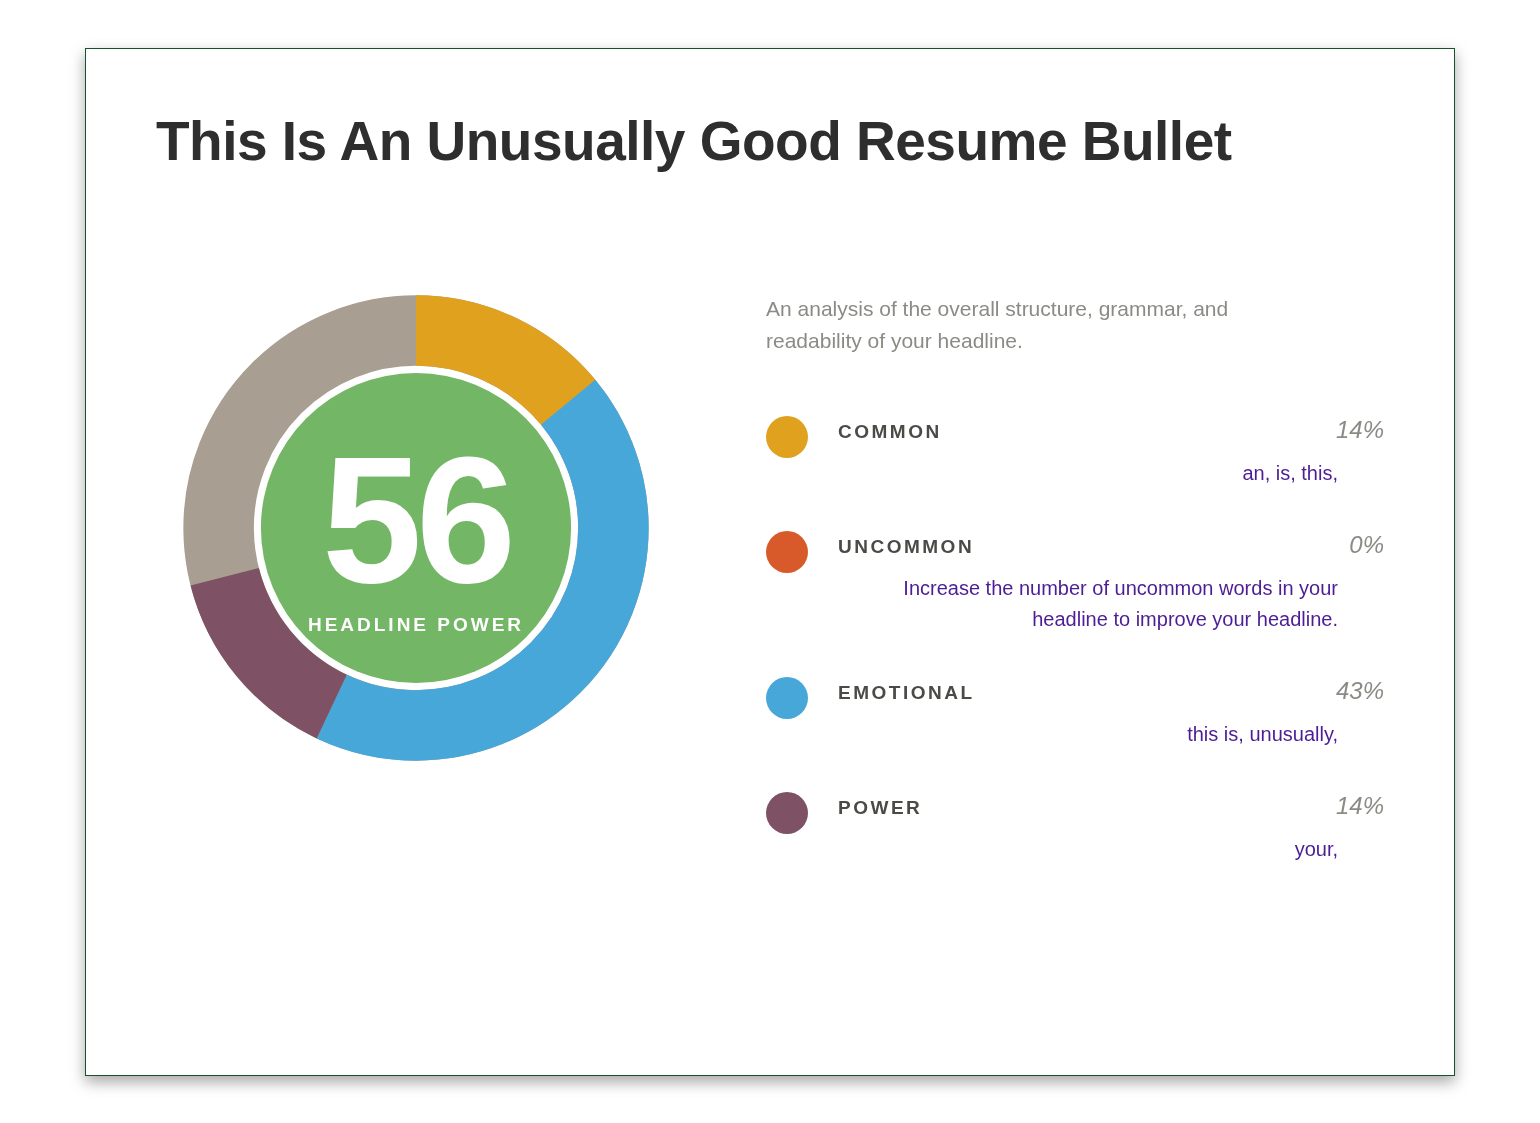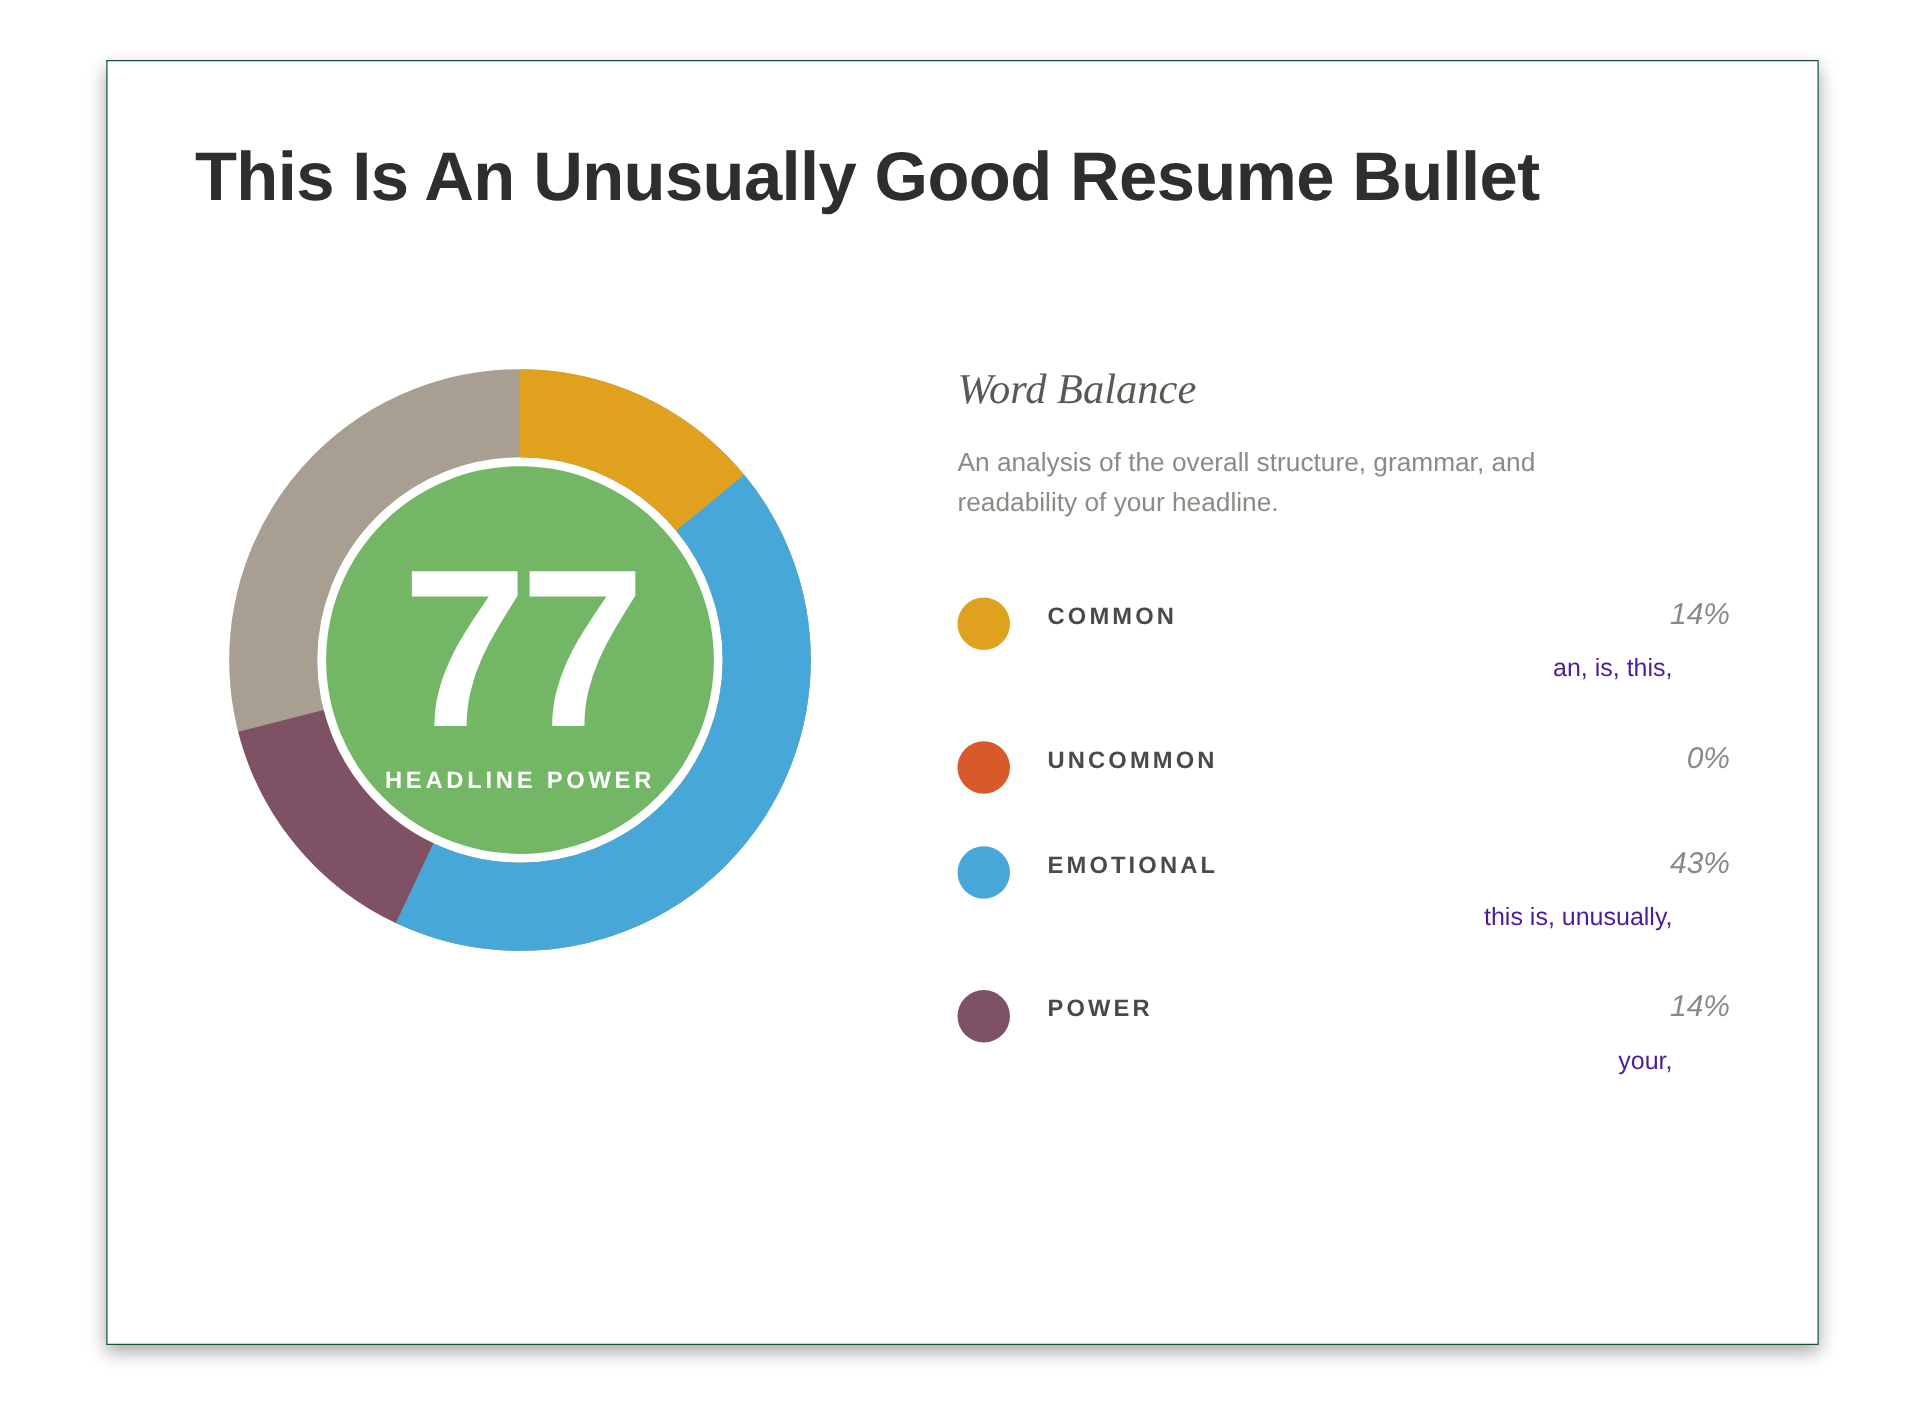--- a/index.html
+++ b/index.html
@@ -125,48 +125,48 @@
     <div class="gauge-area">
       <div class="gauge">
         <svg viewBox="0 0 100 100">
           <circle id="ring-neutral" cx="50" cy="50" r="42" fill="none" stroke-width="15" stroke="#a89e92" stroke-dasharray="263.89378290154264 0"></circle>
           <circle id="ring-common" cx="50" cy="50" r="42" fill="none" stroke-width="15" stroke="#dfa11e" stroke-dasharray="36.94512960621597 263.89378290154264" stroke-dashoffset="0"></circle>
           <circle id="ring-emotional" cx="50" cy="50" r="42" fill="none" stroke-width="15" stroke="#47a7d8" stroke-dasharray="113.47432664766333 263.89378290154264" stroke-dashoffset="-36.94512960621597"></circle>
           <circle id="ring-power" cx="50" cy="50" r="42" fill="none" stroke-width="15" stroke="#7e5264" stroke-dasharray="36.94512960621597 263.89378290154264" stroke-dashoffset="-150.4194562538793"></circle>
           <circle id="ring-inner" cx="50" cy="50" r="33" fill="#73b665"></circle>
         </svg>
         <div class="gauge-center">
-          <div class="gauge-score">77</div>
+          <div class="gauge-score">56</div>
           <div class="gauge-label">HEADLINE POWER</div>
         </div>
       </div>
     </div>
 
     <div class="right">
-      <div class="section-title">Word Balance</div>
       <div class="section-desc">An analysis of the overall structure, grammar, and readability of your headline.</div>
 
       <div id="cat-list">
           <div class="category">
             <div class="dot" style="background:#dfa11e"></div>
             <div class="cat-main">
               <div class="cat-header">
                 <span class="cat-name">COMMON</span>
                 <span class="cat-pct">14%</span>
               </div>
               <div class="cat-detail">an, is, this,</div>
             </div>
           </div>
           <div class="category">
             <div class="dot" style="background:#d85a2b"></div>
             <div class="cat-main">
               <div class="cat-header">
                 <span class="cat-name">UNCOMMON</span>
                 <span class="cat-pct">0%</span>
               </div>
+              <div class="cat-detail">Increase the number of uncommon words in your headline to improve your headline.</div>
             </div>
           </div>
           <div class="category">
             <div class="dot" style="background:#47a7d8"></div>
             <div class="cat-main">
               <div class="cat-header">
                 <span class="cat-name">EMOTIONAL</span>
                 <span class="cat-pct">43%</span>
               </div>
               <div class="cat-detail">this is, unusually,</div>

